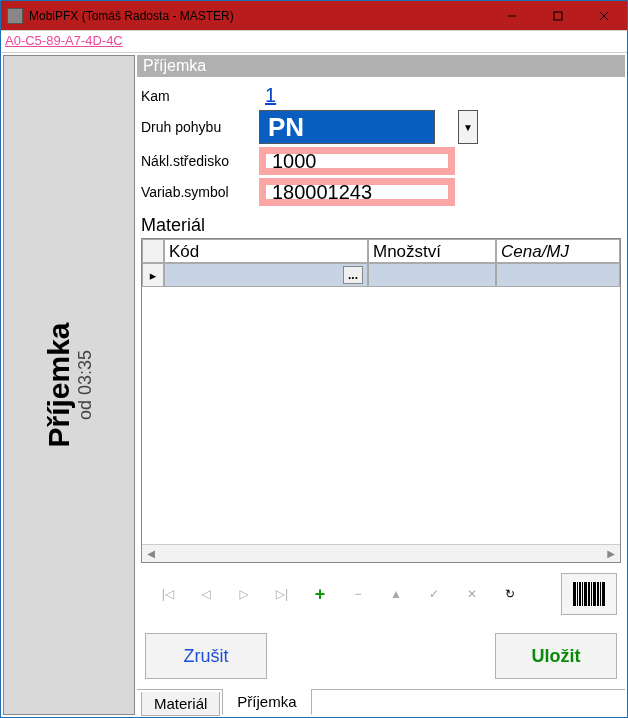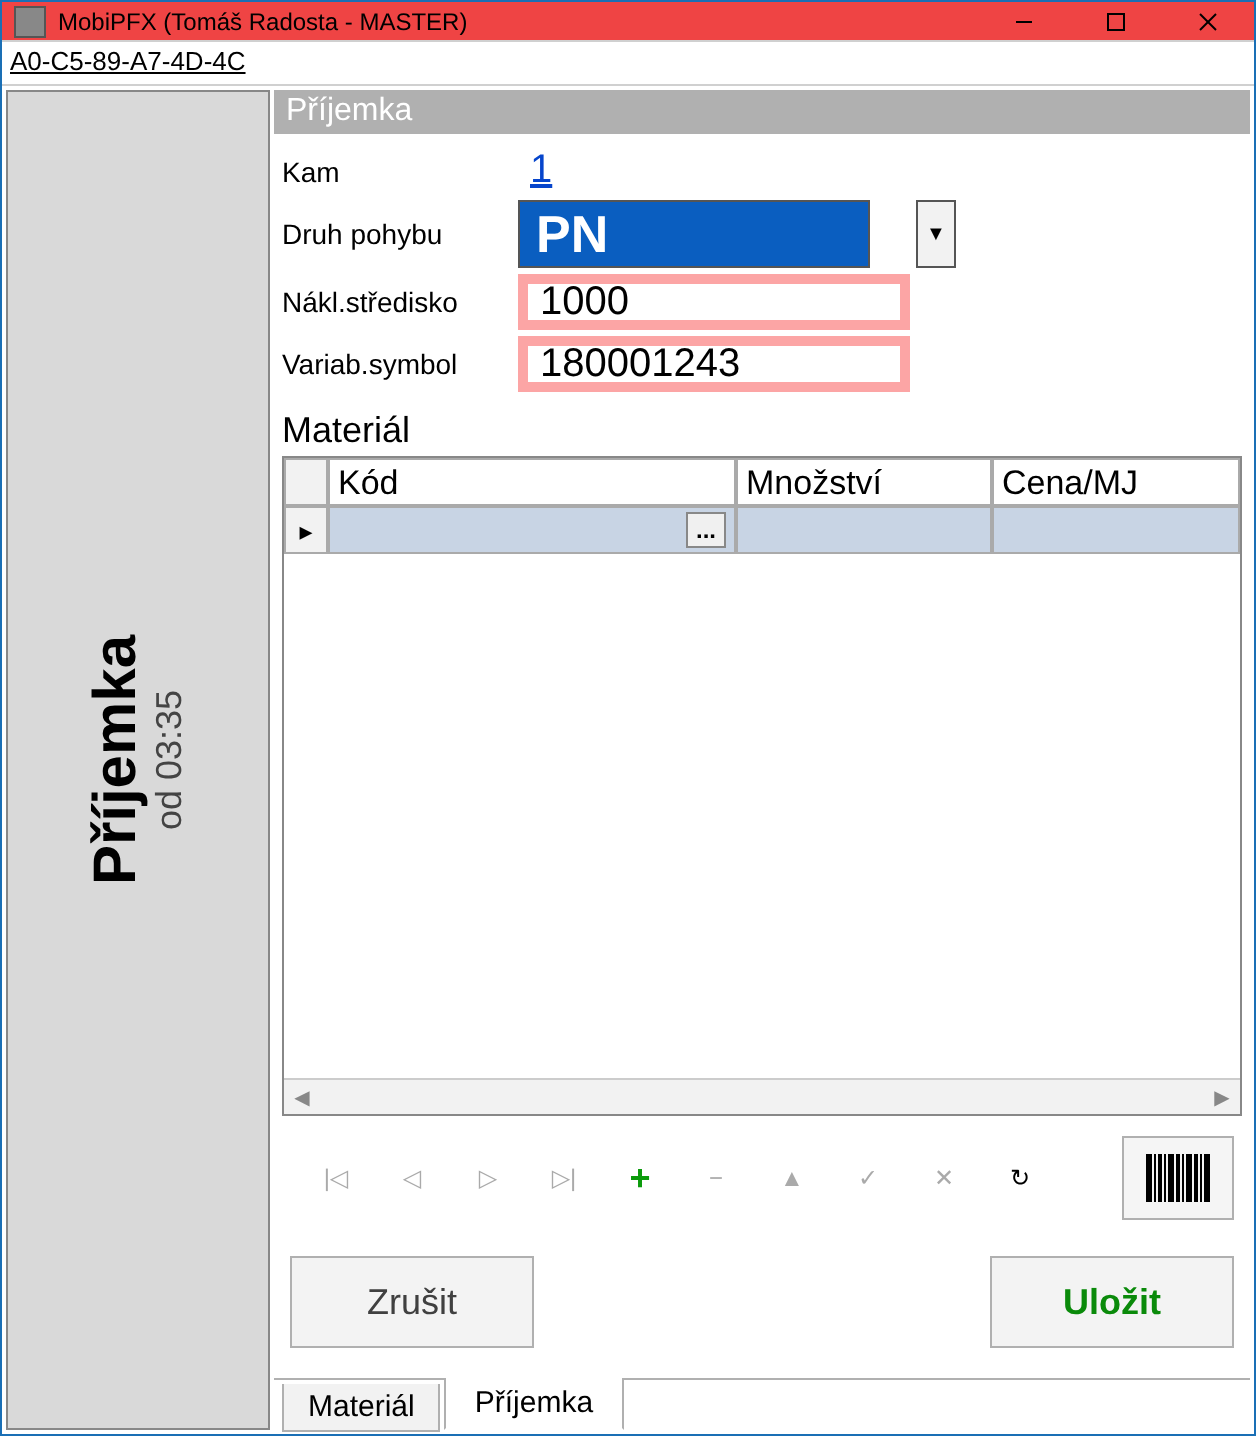--- a/index.html
+++ b/index.html
@@ -6,22 +6,22 @@
   html, body { margin: 0; padding: 0; font-family: "Segoe UI", Tahoma, Arial, sans-serif; font-size: 13px; background: #f0f0f0; }
   .window {
     width: 628px; height: 718px;
     background: #fff;
     border: 1px solid #1a6fb5;
     display: flex; flex-direction: column;
     position: relative;
   }
   
   .titlebar {
-    height: 20px;
-    background: #ef4444;
+    height: 30px;
+    background: #b91c1c;
     display: flex; align-items: center;
     border-bottom: 1px solid #d0d0d0;
   }
   .titlebar .app-icon {
     width: 16px; height: 16px; margin: 0 6px;
     background: #888; display: inline-block;
     border: 1px solid #555;
   }
   .titlebar .title {
     flex: 1; font-size: 12px; color: #000;
@@ -33,21 +33,21 @@
     font-size: 14px; color: #000;
   }
 
   
   .mac-bar {
     height: 22px;
     padding: 2px 4px;
     font-size: 13px;
     border-bottom: 1px solid #d0d0d0;
   }
-  .mac-bar a { color: #000000; text-decoration: underline; text-align: right; }
+  .mac-bar a { color: #ec4899; text-decoration: underline; text-align: right; }
 
   
   .body {
     flex: 1; display: flex; min-height: 0;
     background: #fff;
   }
   .sidebar {
     width: 132px;
     background: #d9d9d9;
     border: 1px solid #888;
@@ -112,21 +112,21 @@
     display: flex; align-items: center;
   }
   .combo-btn {
     width: 20px; height: 34px;
     border: 1px solid #555;
     background: #f2f2f2;
     display: flex; align-items: center; justify-content: center;
     font-size: 10px;
   }
   .text-input {
-    border: 5px solid #fca5a5;
+    border: 7px solid #fca5a5;
     font-size: 20px;
     padding: 2px 6px;
     width: 196px; height: 28px;
     background: #fff;
   }
 
   .material-label {
     font-size: 18px; color: #000;
     margin: 6px 0 2px 4px;
   }
@@ -152,21 +152,21 @@
   .grid-header .col, .grid-row .col {
     height: 24px;
     border: 1px solid #aaa;
     padding: 2px 4px;
     font-size: 17px;
     background: #fff;
   }
   .grid-header .col { font-weight: 400; }
   .col-kod { width: 204px; }
   .col-mnoz { width: 128px; }
-  .col-cena { flex: 1; }
+  .col-cena { flex: 1; font-style: italic; }
   .grid-body {
     flex: 1; overflow: hidden; background: #fff;
   }
   .grid-row { display: flex; }
   .grid-row .col { background: #c8d4e4; }
   .grid-row .col-kod {
     display: flex; align-items: center; justify-content: flex-end;
   }
   .ellipsis-btn {
     width: 20px; height: 18px;
@@ -221,21 +221,21 @@
   .action-row {
     display: flex; padding: 10px 8px; gap: 10px;
   }
   .btn {
     width: 122px; height: 46px;
     border: 1px solid #b0b0b0;
     background: #f3f3f3;
     display: flex; align-items: center; justify-content: center;
     font-size: 18px;
   }
-  .btn.cancel { color: #404040; }
+  .btn.cancel { color: #1d4ed8; }
   .btn.save { color: #0a8a0a; margin-left: auto; font-weight: bold; }
 
   
   .tabs {
     display: flex; align-items: flex-end;
     border-top: 1px solid #b0b0b0;
     padding: 0 4px;
     height: 26px;
     background: #fff;
     gap: 2px;

